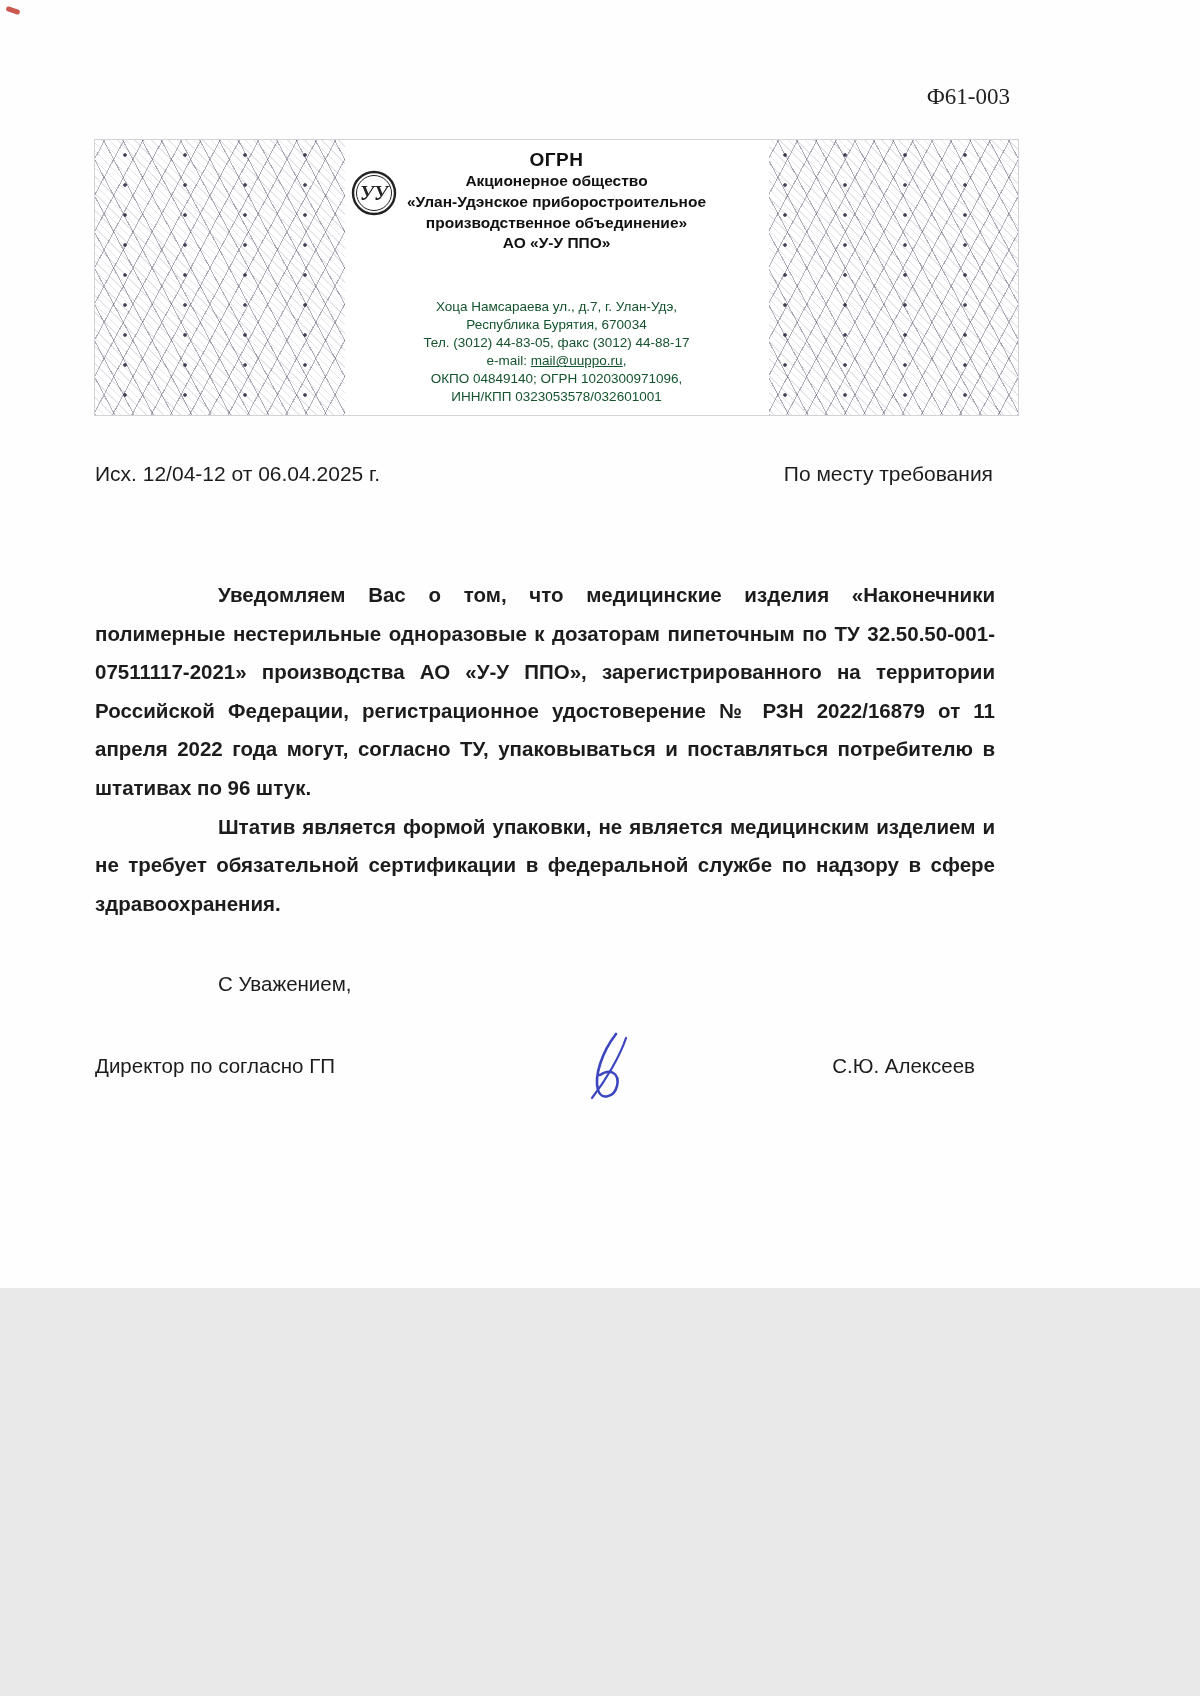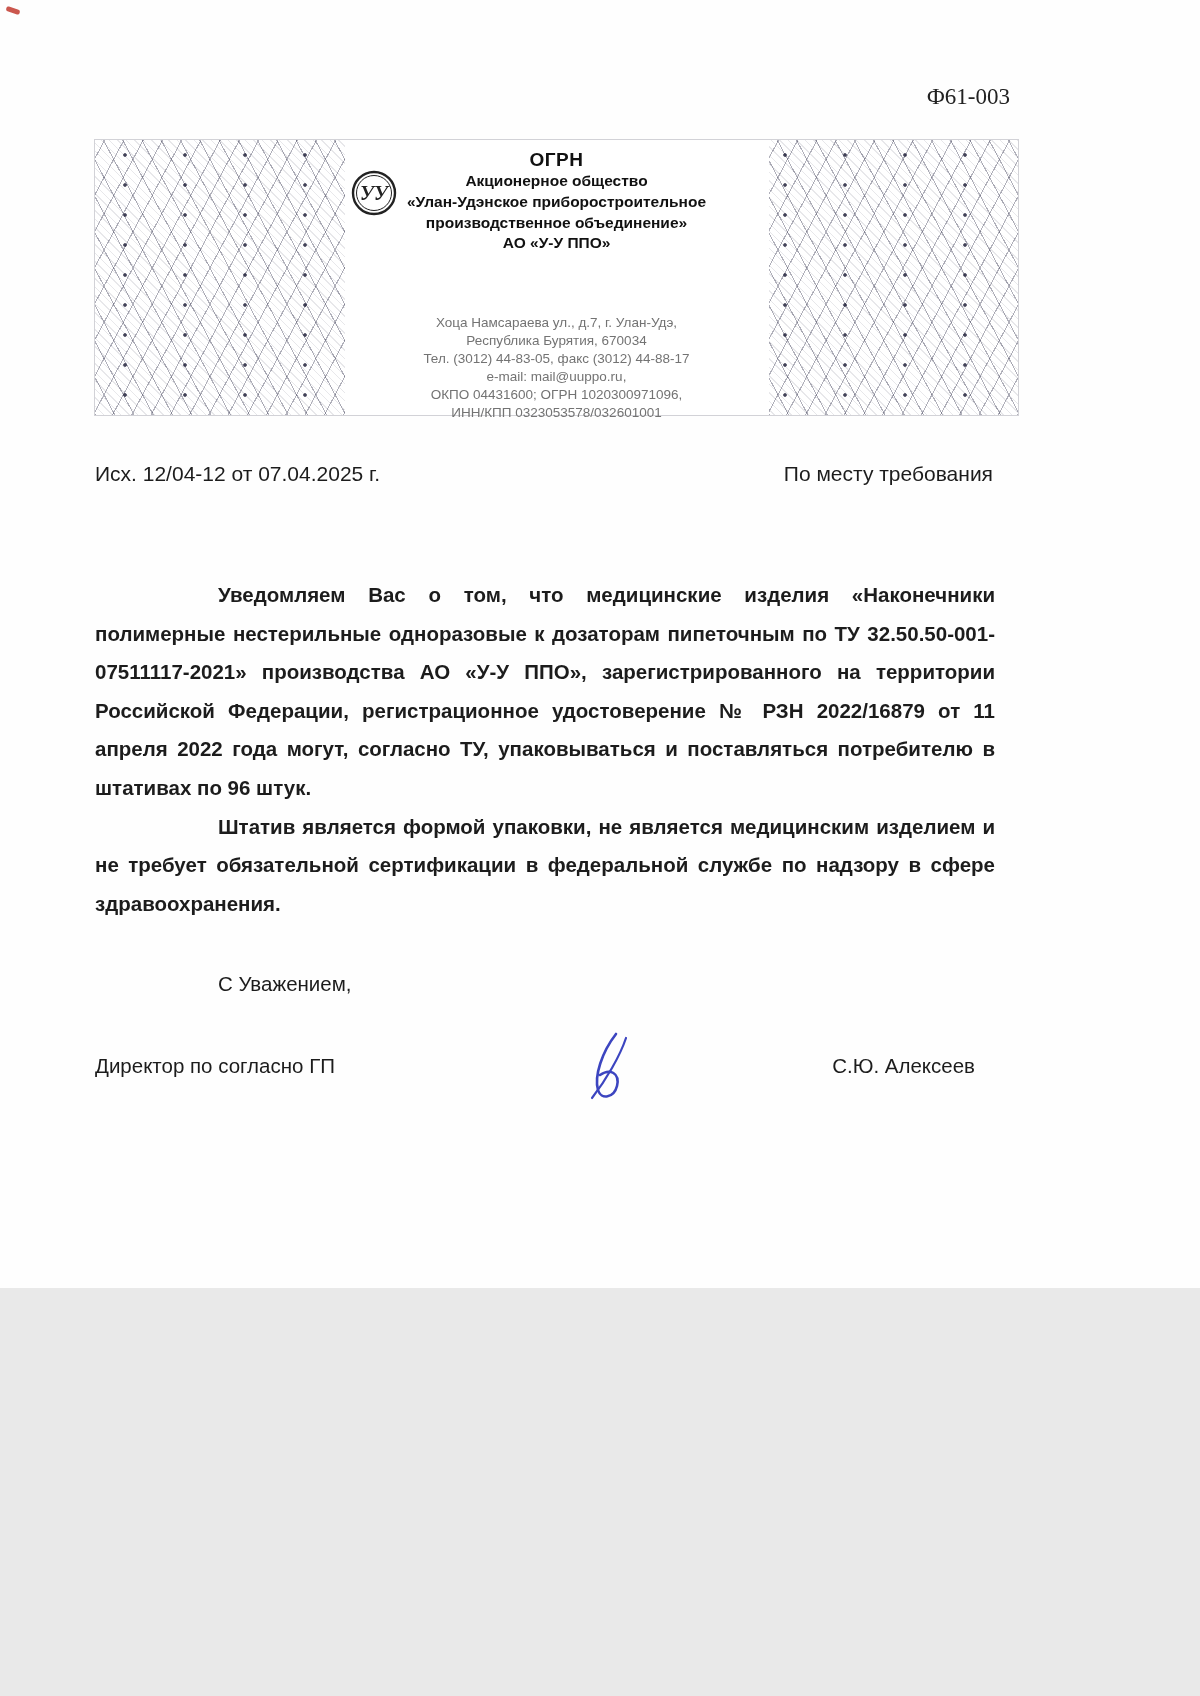--- a/index.html
+++ b/index.html
@@ -44,22 +44,22 @@
     transform: translateX(-50%);
     width: 424px;
     background: #fff;
     text-align: center;
     padding-top: 9px;
     box-sizing: border-box;
   }
   .logo { position: absolute; left: 6px; top: 30px; width: 46px; height: 46px; text-align: right; }
   .brand { font-weight: bold; font-size: 19px; letter-spacing: .5px; color:#111; }
   .company-line { font-weight: bold; font-size: 15.5px; line-height: 1.34; color:#111; }
-  .address { margin-top: 60px; font-size: 13.5px; line-height: 1.34; color: #737373; }
-  .email { color: inherit; cursor: pointer; }
+  .address { margin-top: 44px; font-size: 13.5px; line-height: 1.34; color: #14532d; }
+  .email { color: inherit; text-decoration: underline; cursor: pointer; }
   
   .ref-row {
     position: absolute; top: 462px; left: 95px; right: 207px;
     display: flex; justify-content: space-between; align-items: flex-start;
     font-size: 21px;
   }
   
   .body-text {
     position: absolute; top: 576px; left: 95px; width: 900px;
     font-size: 20.5px; line-height: 38.6px;
@@ -102,29 +102,29 @@
       <div class="company-line">Акционерное общество</div>
       <div class="company-line">«Улан-Удэнское приборостроительное</div>
       <div class="company-line">производственное объединение»</div>
       <div class="company-line">АО «У-У ППО»</div>
 
       <div class="address">
         <div>Хоца Намсараева ул., д.7, г. Улан-Удэ,</div>
         <div>Республика Бурятия, 670034</div>
         <div>Тел. (3012) 44-83-05, факс (3012) 44-88-17</div>
         <div><span>e-mail: </span><a class="email">mail@uuppo.ru</a><span>,</span></div>
-        <div>ОКПО 04431600; ОГРН 1020300971096,</div>
+        <div>ОКПО 04849140; ОГРН 1020300971096,</div>
         <div>ИНН/КПП 0323053578/032601001</div>
       </div>
 
     </div>
   </div>
 
   <div class="ref-row">
-    <div>Исх. 12/04-12 от 07.04.2025 г.</div>
+    <div>Исх. 12/04-12 от 06.04.2025 г.</div>
     <div>По месту требования</div>
   </div>
 
   <div class="body-text">
     <p>Уведомляем Вас о том, что медицинские изделия «Наконечники полимерные нестерильные одноразовые к дозаторам пипеточным по ТУ 32.50.50-001-07511117-2021» производства АО «У-У ППО», зарегистрированного на территории Российской Федерации, регистрационное удостоверение № РЗН 2022/16879 от 11 апреля 2022 года могут, согласно ТУ, упаковываться и поставляться потребителю в штативах по 96 штук.</p>
     <p>Штатив является формой упаковки, не является медицинским изделием и не требует обязательной сертификации в федеральной службе по надзору в сфере здравоохранения.</p>
   </div>
 
   <div class="closing">С Уважением,</div>
 

